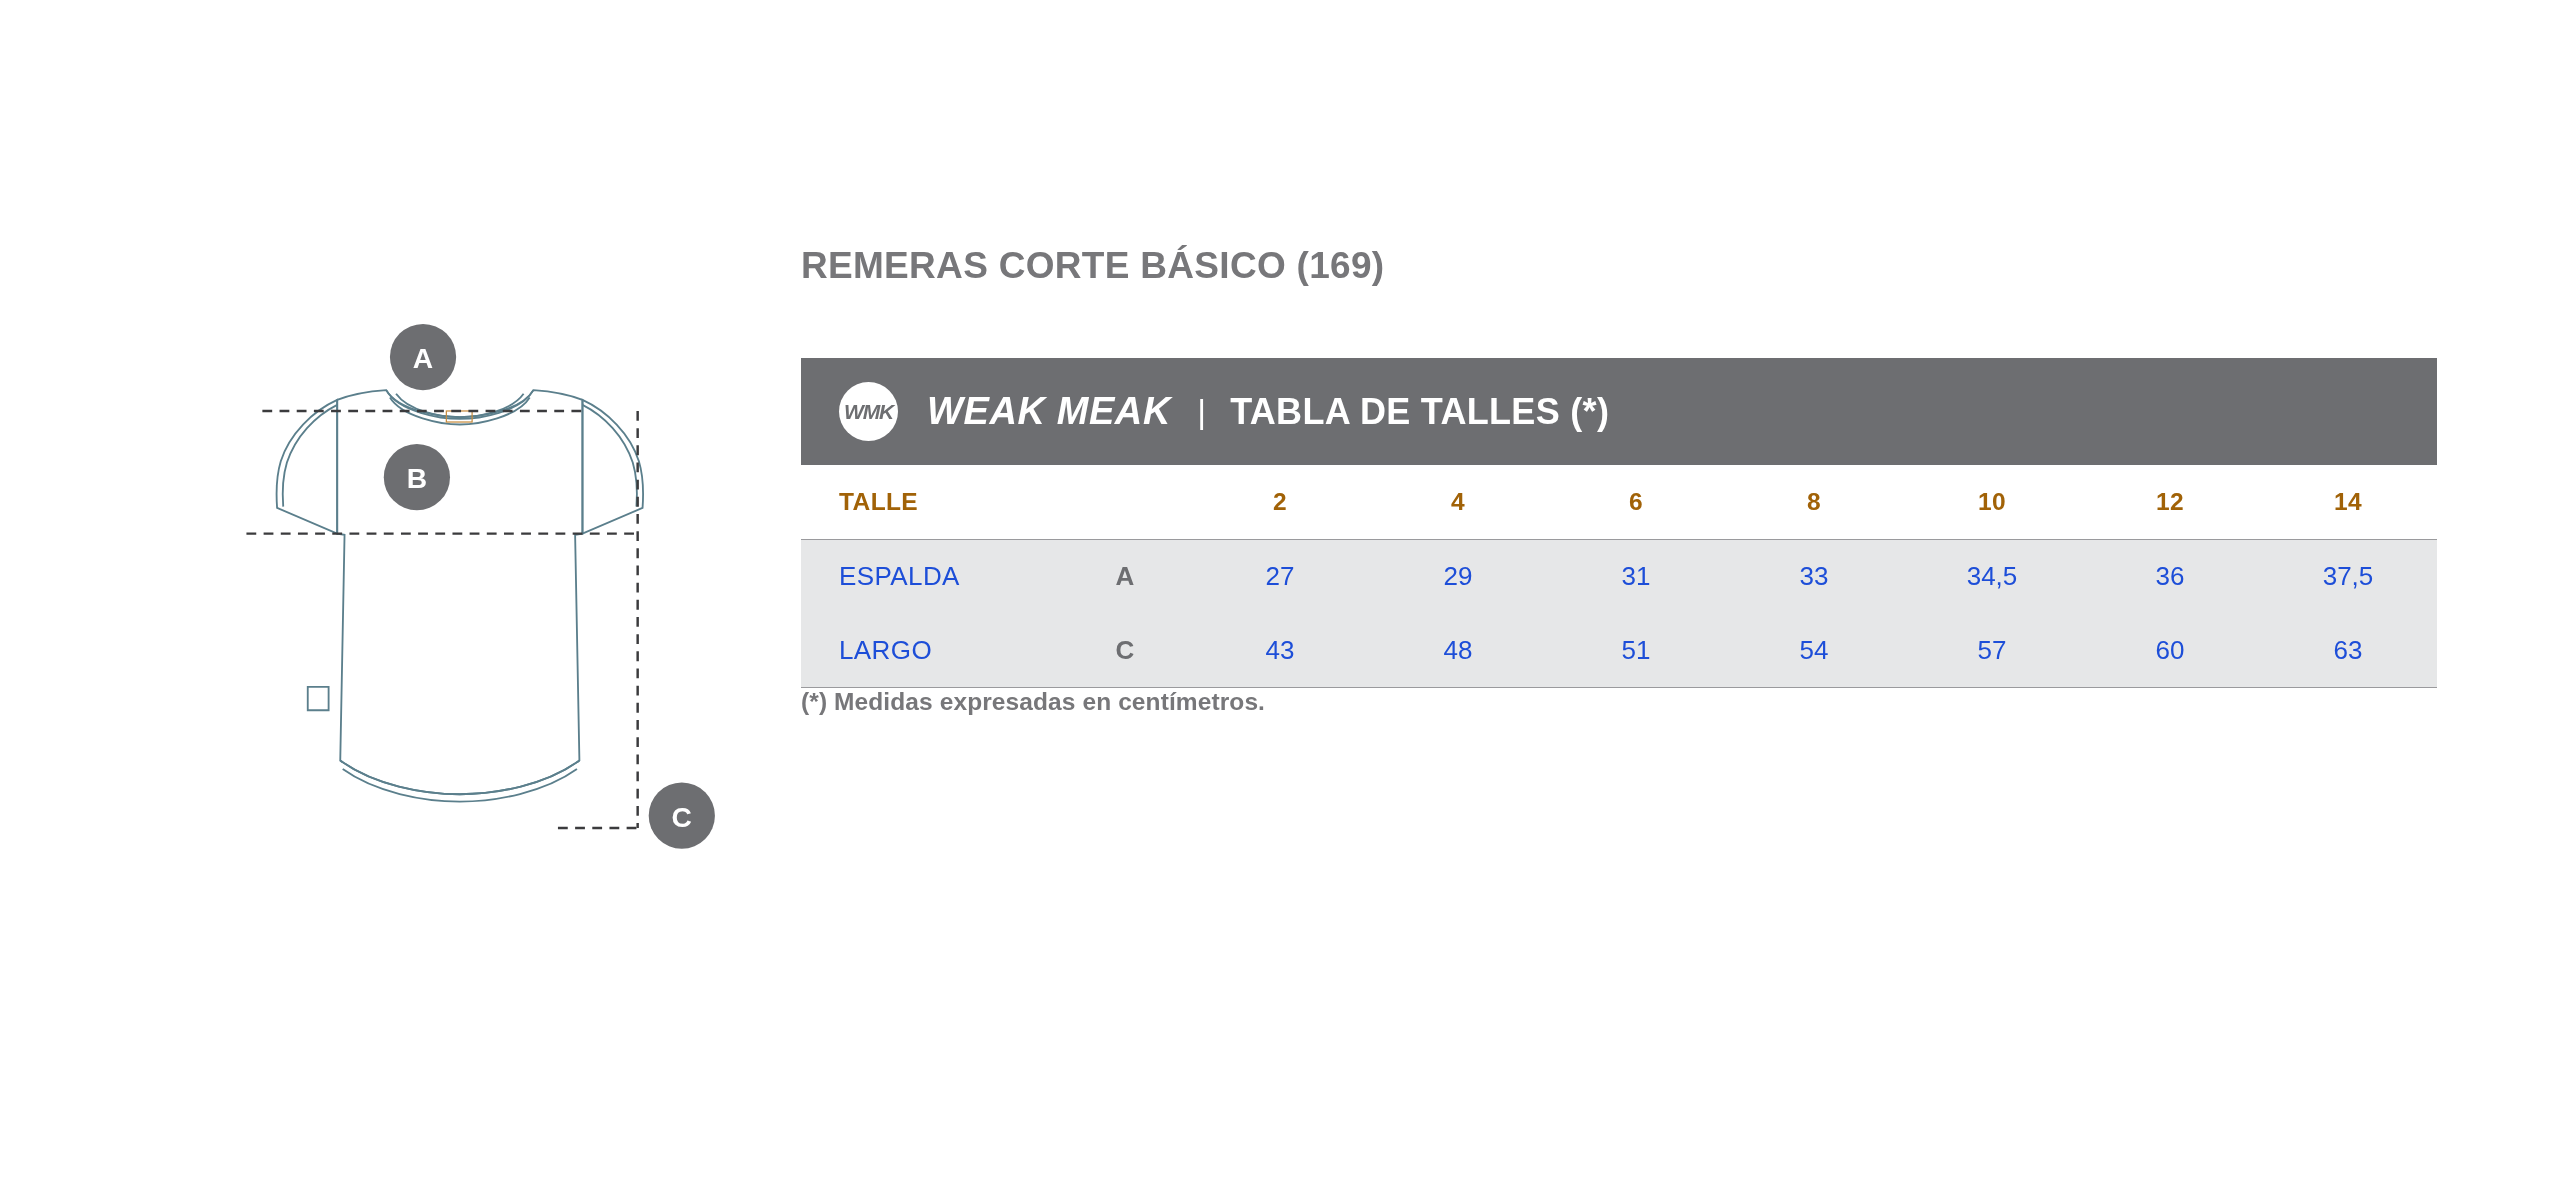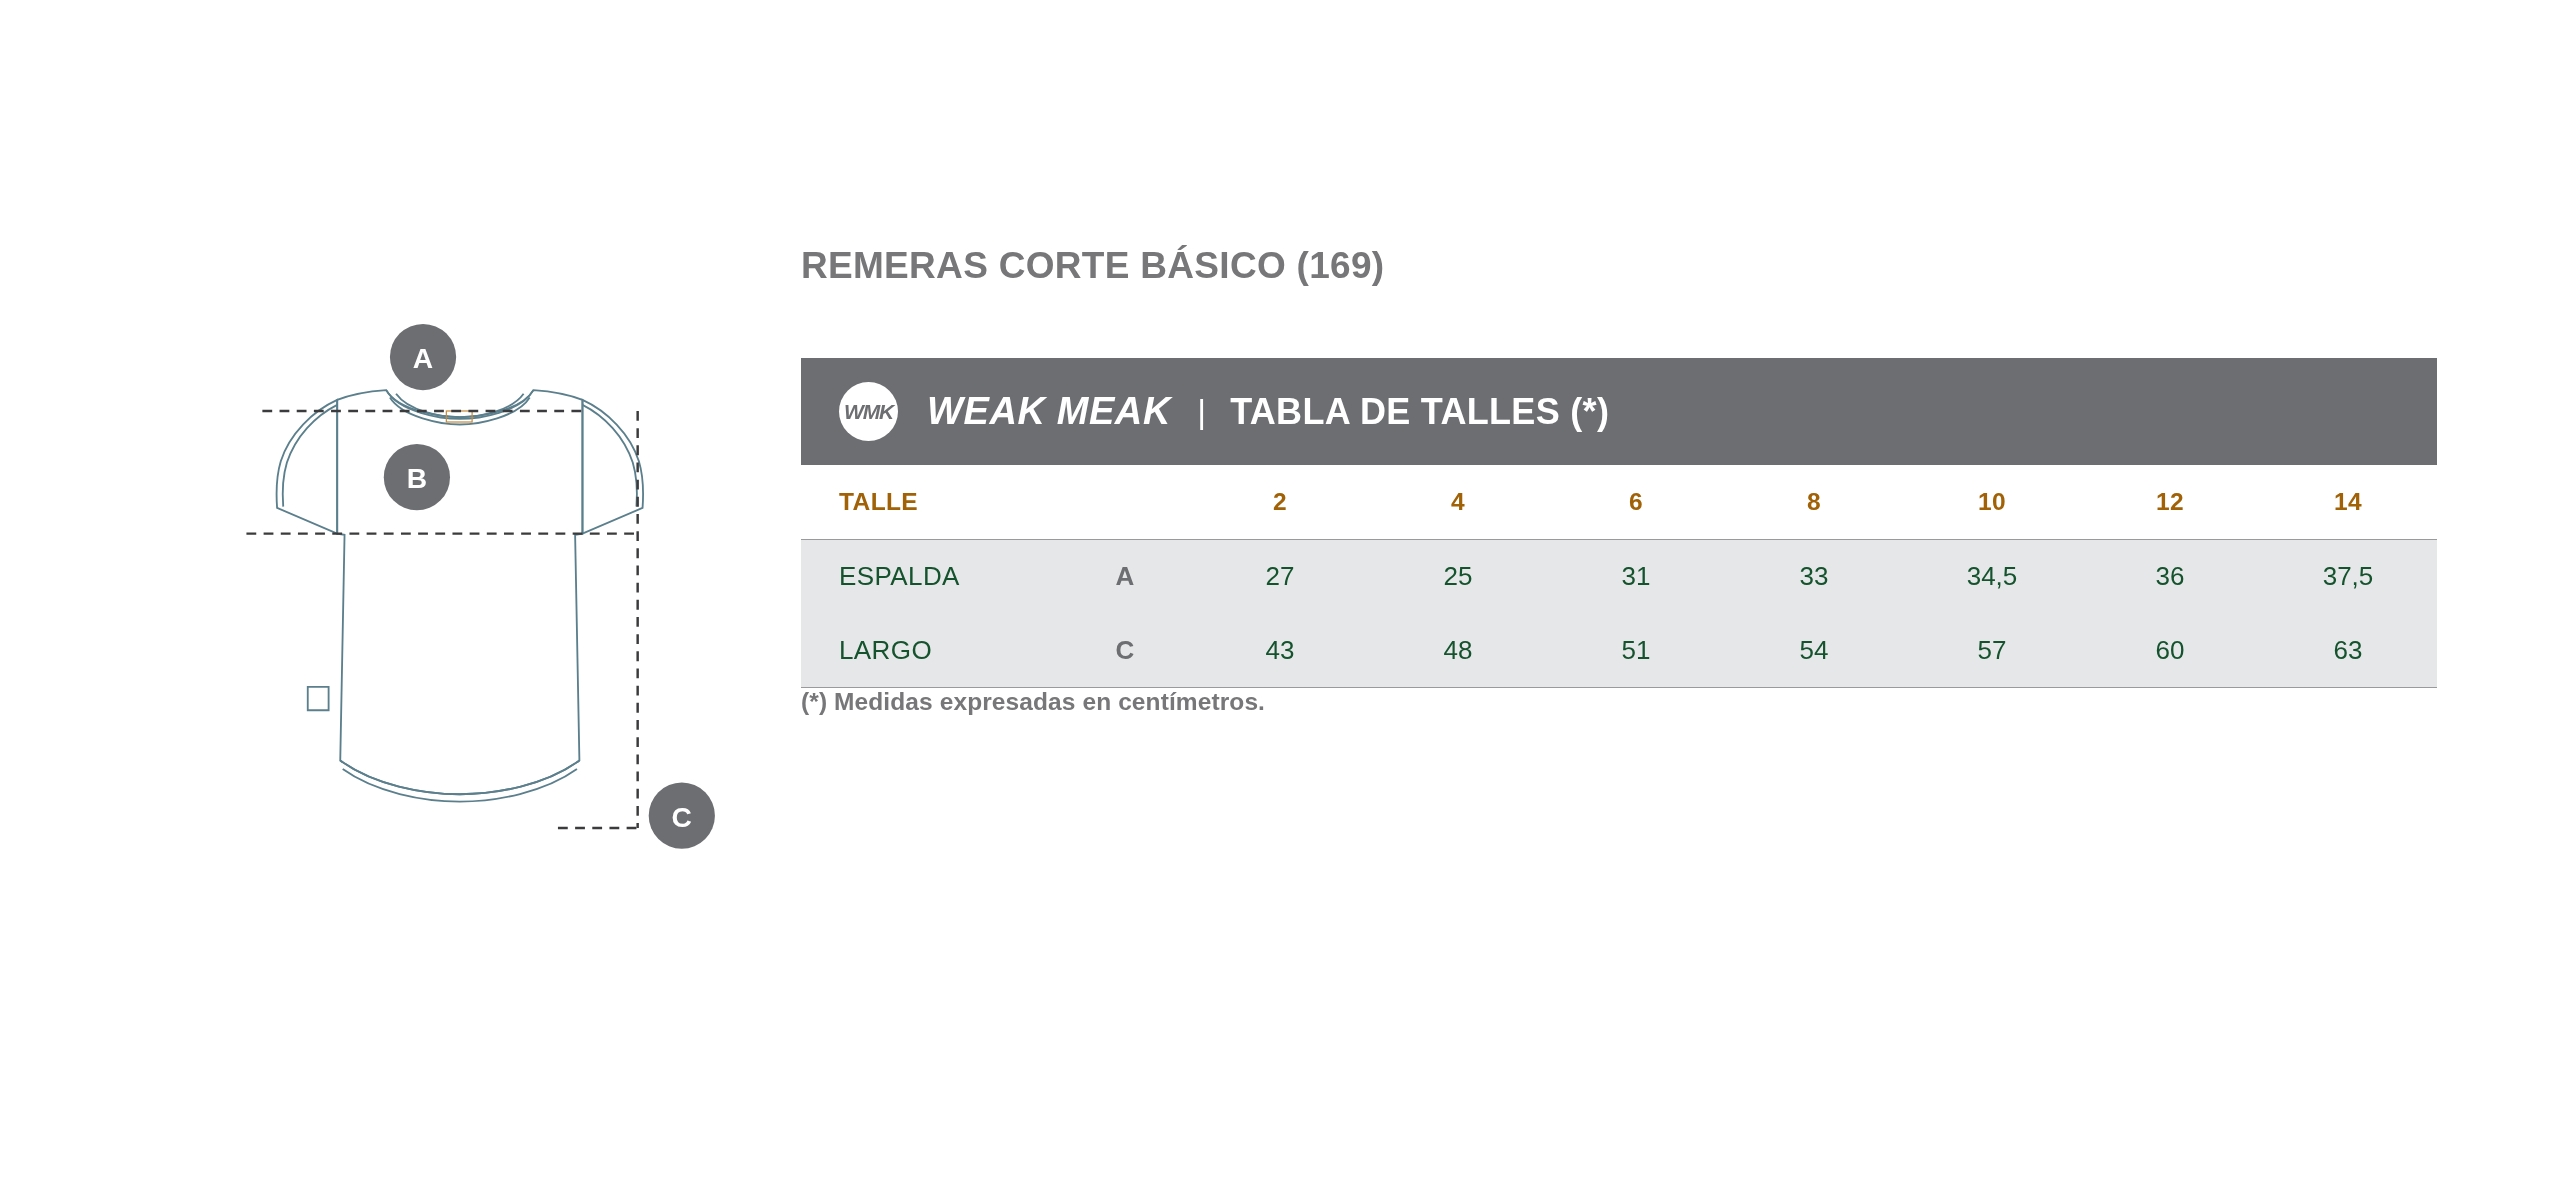--- a/index.html
+++ b/index.html
@@ -141,21 +141,21 @@
     text-align: center;
   }
 
   tbody tr {
     height: 74px;
   }
   tbody tr.shaded {
     background: #e6e7e8;
   }
   tbody td {
-    color: #14532d;
+    color: #1d4ed8;
     font-size: 26px;
     text-align: center;
     vertical-align: middle;
   }
   tbody td.label-col {
     text-align: left;
     padding-left: 38px;
     letter-spacing: 0.4px;
   }
   tbody td.letter-col {
@@ -278,21 +278,21 @@
         <th>12</th>
         <th>14</th>
       </tr>
     </thead>
 
     <tbody>
       <tr class="shaded">
         <td class="label-col">ESPALDA</td>
         <td class="letter-col">A</td>
         <td>27</td>
-        <td>25</td>
+        <td>29</td>
         <td>31</td>
         <td>33</td>
         <td>34,5</td>
         <td>36</td>
         <td>37,5</td>
       </tr>
 
 
       <tr class="shaded last-row">
         <td class="label-col">LARGO</td>

